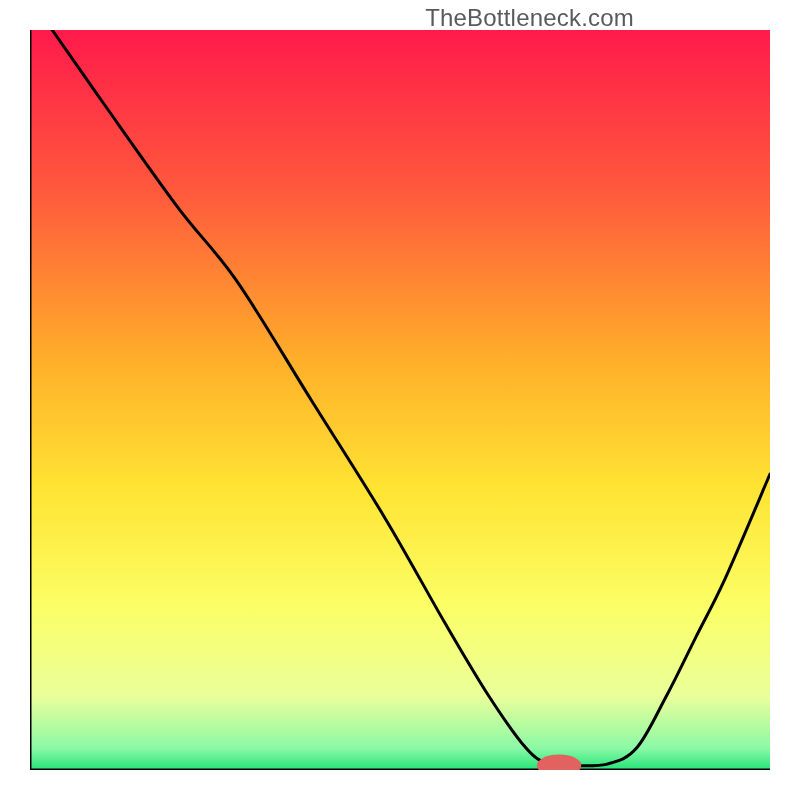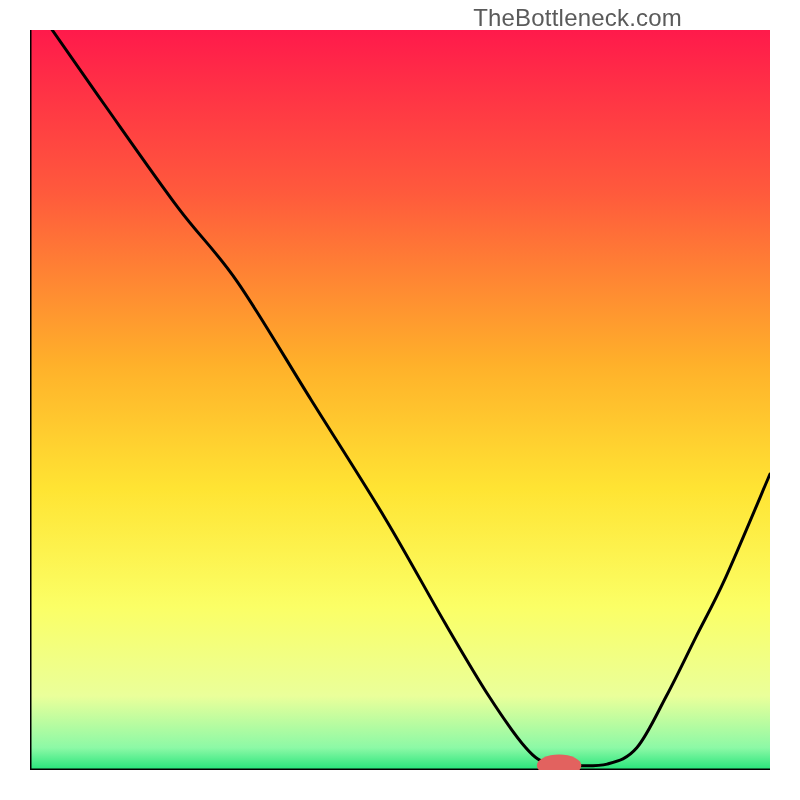--- a/index.html
+++ b/index.html
@@ -8,21 +8,20 @@
     width: 800px;
     height: 800px;
     overflow: hidden;
     background: #ffffff;
     font-family: Arial, Helvetica, sans-serif;
   }
   .chart-wrap {
     position: relative;
     width: 648px;
     height: 800px;
-    padding-left: 48px;
   }
   .watermark {
     position: absolute;
     top: 4px;
     right: 14px;
     color: #5a5a5a;
     font-size: 24px;
     font-weight: 500;
     letter-spacing: 0.2px;
     z-index: 5;

